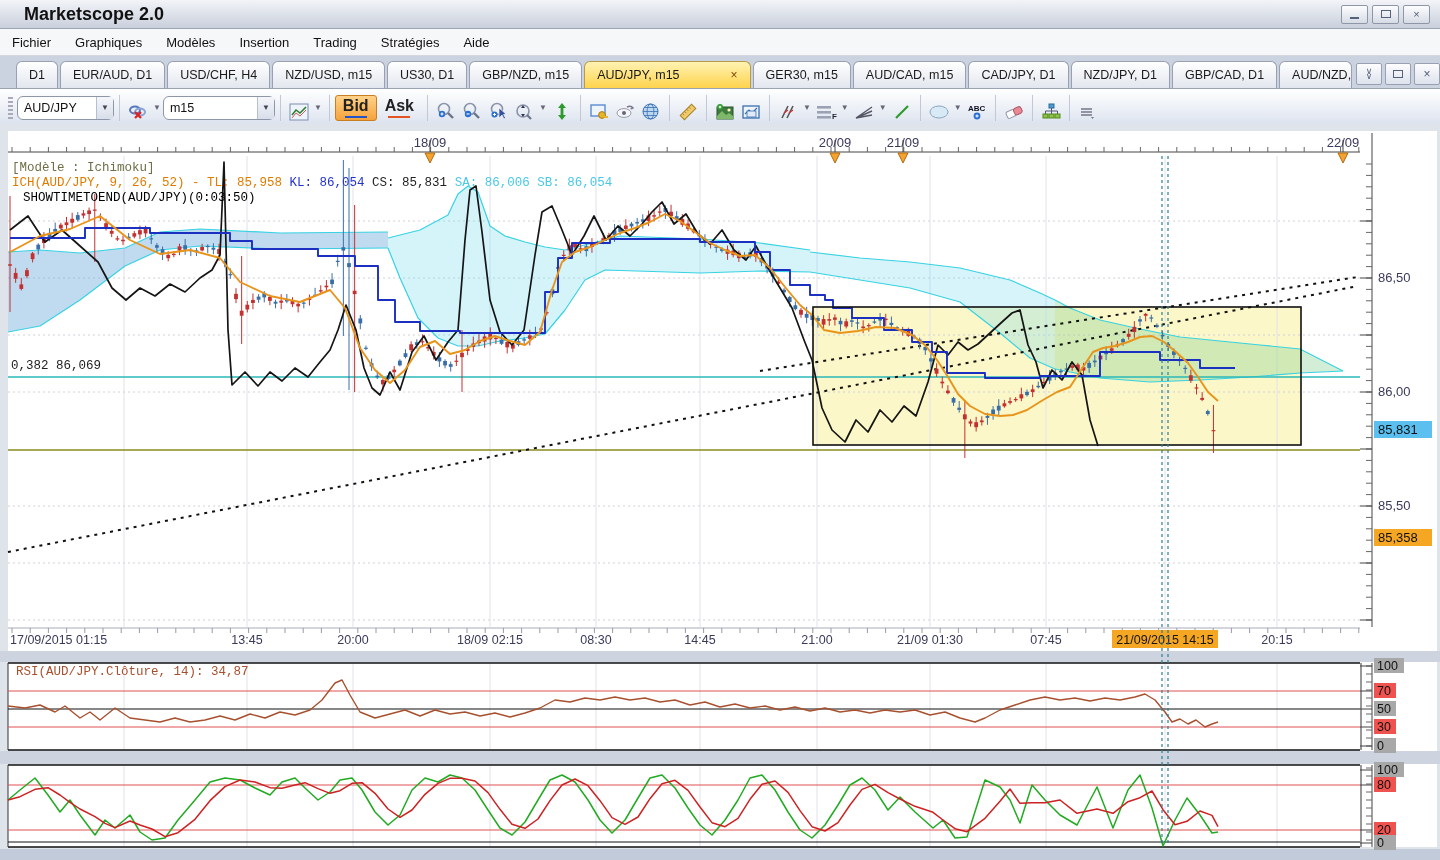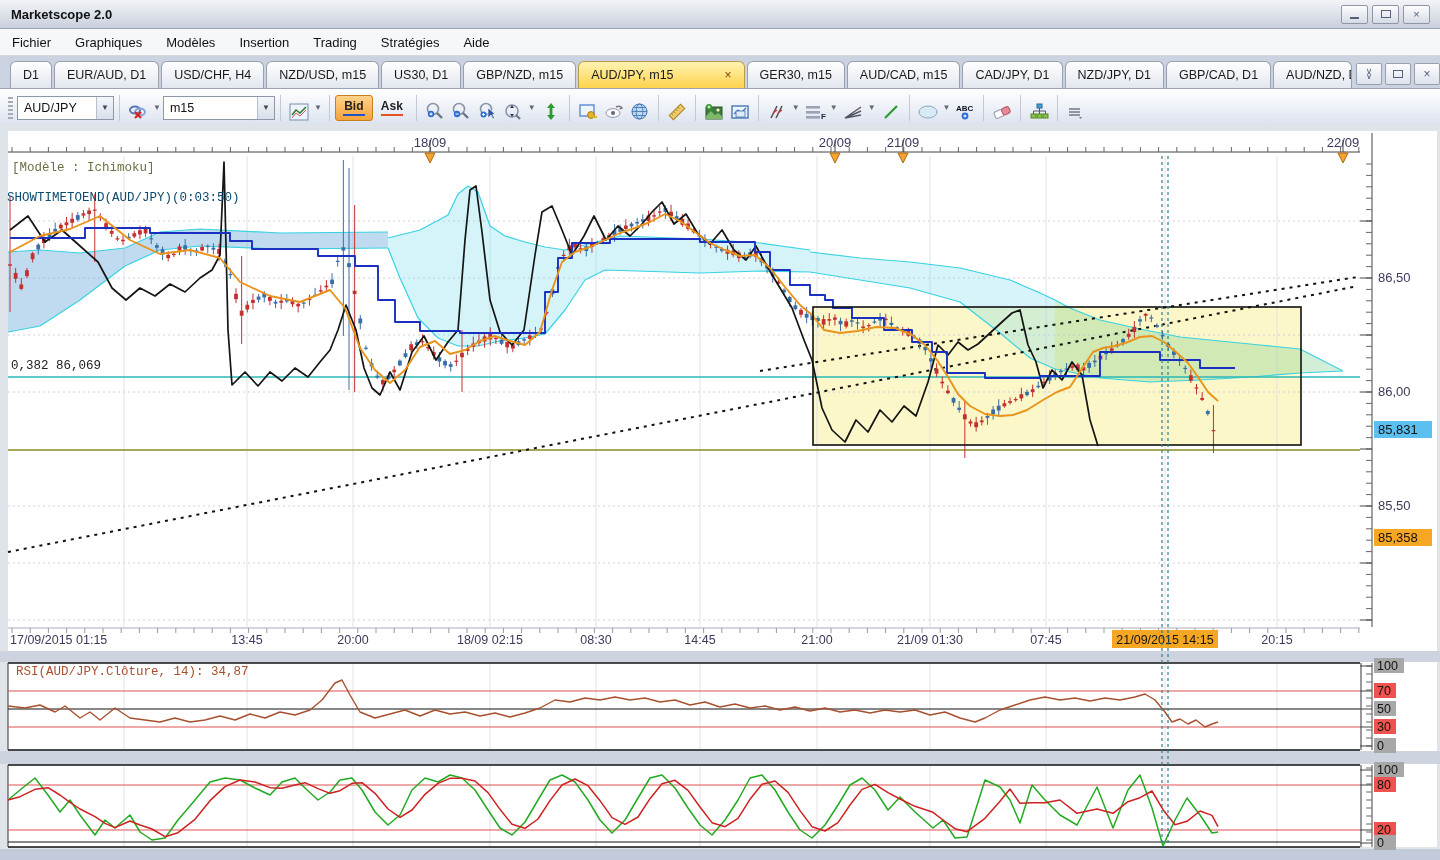--- a/index.html
+++ b/index.html
@@ -1,56 +1,56 @@
 <!DOCTYPE html>
 <html><head>
 <meta charset="utf-8">
 <style>
   html,body{margin:0;padding:0;}
   body{width:1440px;height:860px;position:relative;overflow:hidden;
        font-family:"Liberation Sans",sans-serif;background:#b9c6d8;font-size:13px;}
   
   #titlebar{height:28px;background:linear-gradient(#f2f4f8,#c9cfdc);display:flex;align-items:center;
             border-bottom:1px solid #9aa4b5;}
-  #titlebar .title{font-weight:bold;color:#111;padding-left:11px;font-size:13px;}
+  #titlebar .title{font-weight:bold;color:#111;padding-left:24px;font-size:18px;}
   #titlebar .spacer{flex:1;}
   .winbtn{width:25px;height:17px;margin-right:4px;border:1px solid #8d97a8;border-radius:2px;
           background:linear-gradient(#fdfdfe,#d6dbe5);display:flex;align-items:center;justify-content:center;
           font-size:11px;color:#55607a;line-height:1;}
   .winbtn .bar{width:9px;height:2px;background:#55607a;margin-top:7px;}
   .winbtn .box{width:8px;height:6px;border:1px solid #55607a;}
   #menubar{height:26px;background:#f6f7f9;display:flex;align-items:center;border-bottom:1px solid #d4d7de;}
   #menubar .menu-item{padding:0 12px;color:#111;font-size:13px;}
   
-  #tabstrip{height:32px;background:#ccd3e0;display:flex;align-items:flex-end;padding-left:10px;
+  #tabstrip{height:32px;background:#ccd3e0;display:flex;align-items:flex-end;padding-left:16px;
             border-bottom:1px solid #9aa4b5;}
   .tab{height:26px;display:flex;align-items:center;padding:0 12px;margin-right:2px;
        background:linear-gradient(#ffffff,#e2e6ee);border:1px solid #98a0b2;border-bottom:none;
        border-radius:6px 6px 0 0;font-size:12.5px;color:#1a1a1a;white-space:nowrap;}
   .tab.active{background:linear-gradient(#fff3b2,#ffd34d);border-color:#b89b4a;font-weight:normal;gap:44px;}
   .tab .close{margin-left:7px;color:#7a4a00;font-size:12px;}
   .tab.trunc{max-width:86px;overflow:hidden;}
   #tabstrip .tail{margin-left:2px;display:flex;align-items:center;gap:3px;padding-bottom:3px;}
   .tailbtn{width:24px;height:20px;border:1px solid #98a0b2;border-radius:2px;
            background:linear-gradient(#fdfdfe,#dde2ec);display:flex;align-items:center;justify-content:center;
            color:#55607a;font-size:9px;line-height:1;flex-direction:column;}
   
   #toolbar{height:37px;background:linear-gradient(#ffffff,#dbe2ee);display:flex;align-items:center;
            border-bottom:1px solid #aab2c2;padding-left:4px;}
   .grip{width:5px;height:22px;margin:0 4px;background:repeating-linear-gradient(#aab,#aab 2px,transparent 2px,transparent 4px);}
   .tsep{width:1px;height:26px;background:#c2c8d6;margin:0 5px;}
-  .combo{height:22px;background:#fff;border:1px solid #8d97a8;border-radius:0;display:flex;align-items:center;}
+  .combo{height:22px;background:#fff;border:1px solid #8d97a8;border-radius:6px;display:flex;align-items:center;}
   .combo .val{padding:0 6px;font-size:12.5px;color:#111;}
   .combo .drop{width:16px;height:100%;display:flex;align-items:center;justify-content:center;
                background:linear-gradient(#f4f6fa,#d8deea);border-left:1px solid #b7bfce;color:#445;font-size:8px;}
   .tbtn{min-width:26px;height:26px;display:flex;align-items:flex-end;justify-content:center;border-radius:3px;margin:0 0;}
   .tbtn svg{display:block;}
   .caret{font-size:8px;color:#667;margin:0 2px;}
   .bidask{height:24px;padding:0 7px;display:flex;flex-direction:column;align-items:center;justify-content:center;
-          font-size:12px;font-weight:bold;color:#222;border-radius:3px;border:1px solid transparent;}
+          font-size:16px;font-weight:bold;color:#222;border-radius:3px;border:1px solid transparent;}
   .bidask .ul{width:22px;height:2px;margin-top:1px;}
   .bidask.active{background:linear-gradient(#ffd28a,#f5a33b);border-color:#c97f1e;}
   
   #chart-wrap{position:absolute;left:0;top:124px;width:1440px;height:736px;}
   #chart-svg{position:absolute;left:0;top:0;}
   .ovl{position:absolute;font-size:12.5px;white-space:nowrap;z-index:5;font-family:Liberation Mono, monospace;}
 </style>
 </head>
 <body>
 
@@ -1137,16 +1137,23 @@
         <text x="1377" y="847" font-size="12.5" fill="#111" font-family="Liberation Sans,sans-serif">0</text>
         <line x1="8" y1="842" x2="1360" y2="842" stroke="#111" stroke-width="1.2"></line>
       </g>
       <polyline points="8,800 20,790 35,778 48,795 60,812 70,800 80,815 95,835 105,820 115,828 130,815 140,832 152,840 165,838 178,820 195,800 210,782 225,778 240,780 255,788 270,795 282,782 295,778 305,788 318,800 330,792 340,780 352,778 362,790 375,812 388,825 400,815 412,790 425,778 438,782 450,775 462,778 475,790 488,810 500,828 512,835 525,822 538,800 550,780 562,775 575,782 588,800 600,820 612,833 625,820 638,798 650,778 662,775 675,788 688,808 700,825 712,835 725,820 738,800 750,778 762,775 775,790 788,812 800,830 812,838 825,825 838,805 850,785 862,778 875,790 888,810 900,797 915,812 933,828 943,820 955,838 967,837 985,780 1000,787 1010,800 1020,823 1032,785 1045,800 1060,815 1077,825 1097,787 1113,828 1128,790 1140,775 1152,808 1163,846 1175,820 1187,798 1200,815 1212,833 1218,832" fill="none" stroke="#22aa22" stroke-width="1.5" stroke-linejoin="round"></polyline>
       <polyline points="8,800 20,796.6666666666666 35,789.3333333333334 48,787.6666666666666 60,795 70,802.3333333333334 80,809 95,816.6666666666666 105,823.3333333333334 115,827.6666666666666 130,821 140,825 152,829 165,836.6666666666666 178,832.6666666666666 195,819.3333333333334 210,800.6666666666666 225,786.6666666666666 240,780 255,782 270,787.6666666666666 282,788.3333333333334 295,785 305,782.6666666666666 318,788.6666666666666 330,793.3333333333334 340,790.6666666666666 352,783.3333333333334 362,782.6666666666666 375,793.3333333333334 388,809 400,817.3333333333334 412,810 425,794.3333333333334 438,783.3333333333334 450,778.3333333333334 462,778.3333333333334 475,781 488,792.6666666666666 500,809.3333333333334 512,824.3333333333334 525,828.3333333333334 538,819 550,800.6666666666666 562,785 575,779 588,785.6666666666666 600,800.6666666666666 612,817.6666666666666 625,824.3333333333334 638,817 650,798.6666666666666 662,783.6666666666666 675,780.3333333333334 688,790.3333333333334 700,807 712,822.6666666666666 725,826.6666666666666 738,818.3333333333334 750,799.3333333333334 762,784.3333333333334 775,781 788,792.3333333333334 800,810.6666666666666 812,826.6666666666666 825,831 838,822.6666666666666 850,805 862,789.3333333333334 875,784.3333333333334 888,792.6666666666666 900,799 915,806.3333333333334 933,812.3333333333334 943,820 955,828.6666666666666 967,831.6666666666666 985,818.3333333333334 1000,801.3333333333334 1010,789 1020,803.3333333333334 1032,802.6666666666666 1045,802.6666666666666 1060,800 1077,813.3333333333334 1097,809 1113,813.3333333333334 1128,801.6666666666666 1140,797.6666666666666 1152,791 1163,809.6666666666666 1175,824.6666666666666 1187,821.3333333333334 1200,811 1212,815.3333333333334 1218,826.6666666666666" fill="none" stroke="#cc2222" stroke-width="1.5" stroke-linejoin="round"></polyline>
       <line x1="1162" y1="156" x2="1162" y2="846" stroke="#2a7f8f" stroke-dasharray="3 3" stroke-width="1.2"></line>
       <line x1="1168" y1="156" x2="1168" y2="846" stroke="#2a7f8f" stroke-dasharray="3 3" stroke-width="1.2"></line>
     </svg>
 
   <div class="ovl" style="left:12px;top:37px;color:#6e6e46">[Modèle : Ichimoku]</div>
-  <div class="ovl" style="left:7px;top:67px;color:#0c4a6e">SHOWTIMETOEND(AUD/JPY)(0:03:50)</div>
+  <div class="ovl" style="left:12px;top:52px">
+    <span style="color:#e07b00">ICH(AUD/JPY, 9, 26, 52) -  TL: 85,958</span>
+    <span style="color:#2233cc">KL: 86,054</span>
+    <span style="color:#222">CS: 85,831</span>
+    <span style="color:#49c8e8">SA: 86,006</span>
+    <span style="color:#49c8e8">SB: 86,054</span>
+  </div>
+  <div class="ovl" style="left:23px;top:67px;color:#000000">SHOWTIMETOEND(AUD/JPY)(0:03:50)</div>
   <div class="ovl" style="left:11px;top:235px;color:#222">0,382 86,069</div>
   <div class="ovl" style="left:16px;top:541px;color:#a8502e">RSI(AUD/JPY.Clôture, 14): 34,87</div>
 </div>
 
 </body></html>

